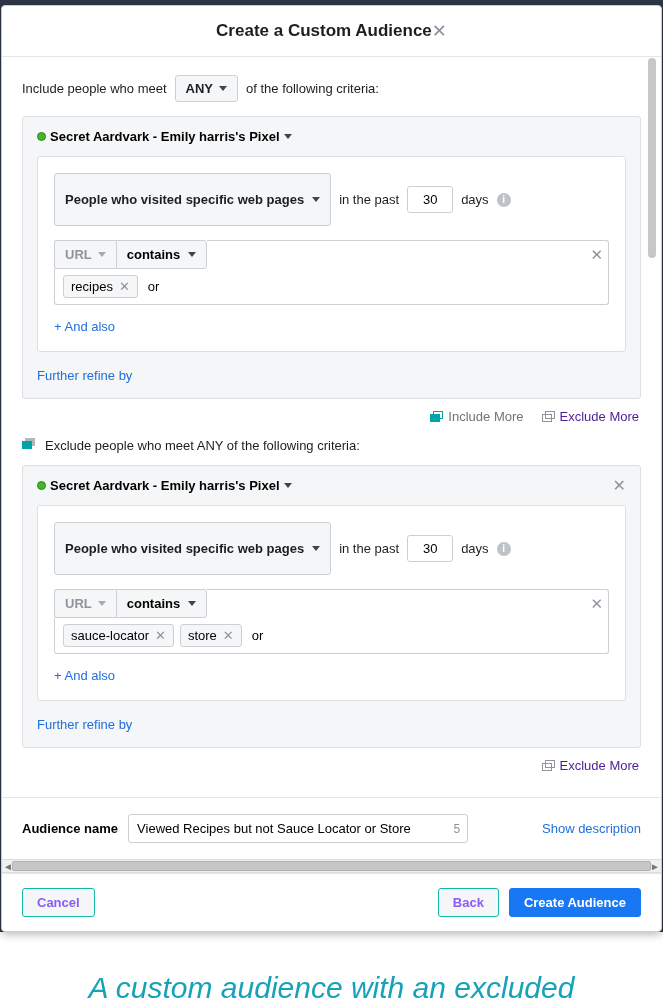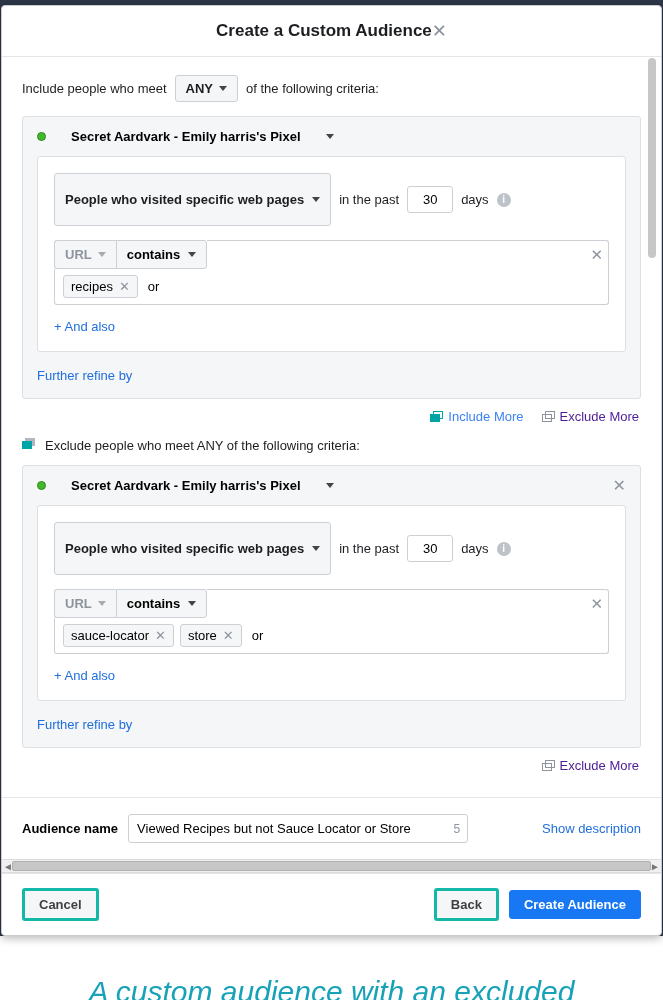--- a/index.html
+++ b/index.html
@@ -7,21 +7,21 @@
   .backdrop { background: #2d3748; padding: 5px 0 0 0; }
   .modal { background: #fff; border: 1px solid #ccc; border-radius: 4px; margin: 0 1px; box-shadow: 0 2px 10px rgba(0,0,0,0.3); }
   .modal-header { display: flex; justify-content: center; align-items: center; padding: 14px 20px; border-bottom: 1px solid #e5e5e5; }
   .modal-title { font-size: 17px; font-weight: 600; color: #1c1e21; }
   .close-x { color: #8d949e; font-size: 18px; cursor: pointer; }
   .modal-body { padding: 18px 20px 10px 20px; }
   .criteria-row { display: flex; align-items: center; gap: 8px; font-size: 13px; color: #1c1e21; margin-bottom: 14px; }
   .any-pill { display:inline-flex; align-items:center; gap:6px; border:1px solid #ccd0d5; background:#f5f6f7; padding:5px 10px; border-radius:3px; font-size:13px; font-weight:600; cursor:pointer; }
   .caret { width:0; height:0; border-left:4px solid transparent; border-right:4px solid transparent; border-top:5px solid #444; }
   .section { background:#f5f6f7; border:1px solid #dddfe2; border-radius:3px; padding: 0; margin-bottom: 10px; }
-  .section-header { display:flex; align-items:center; gap:25px; padding:12px 14px; font-size:13px; font-weight:600; }
+  .section-header { display:flex; align-items:center; gap:4px; padding:12px 14px; font-size:13px; font-weight:600; }
   .dot { width:9px; height:9px; border-radius:50%; background:#42b72a; border:1px solid #2b8a1a; }
   .remove-x { color:#8d949e; font-size:16px; cursor:pointer; }
   .section-top { display:flex; align-items:center; justify-content:space-between; }
   .inner-card { background:#fff; border:1px solid #dddfe2; border-radius:3px; margin:0 14px 14px 14px; padding:16px; }
   .rule-row { display:flex; align-items:center; gap:8px; font-size:13px; color:#1c1e21; margin-bottom:14px; }
   .select-btn { display:inline-flex; align-items:center; gap:8px; border:1px solid #ccd0d5; background:#f5f6f7; padding:18px 10px; border-radius:3px; font-size:13px; font-weight:600; cursor:pointer; }
   .day-input { width:46px; padding:5px 6px; border:1px solid #ccd0d5; border-radius:3px; font-size:13px; text-align:center; }
   .info-icon { display:inline-block; width:14px; height:14px; border-radius:50%; background:#bec3c9; color:#fff; font-size:10px; line-height:14px; text-align:center; font-weight:700; }
   .url-row { display:flex; align-items:stretch; gap:0; margin-bottom:0; position:relative; }
   .url-pill { display:inline-flex; align-items:center; gap:6px; border:1px solid #ccd0d5; background:#f5f6f7; padding:6px 10px; border-radius:3px 0 0 3px; font-size:13px; color:#8d949e; font-weight:600; cursor:pointer; border-right:none; }
@@ -49,21 +49,21 @@
   .audience-label { font-size:13px; font-weight:600; }
   .audience-input-wrap { position:relative; flex:0 0 auto; width:340px; }
   .audience-input { width:100%; padding:6px 24px 6px 8px; border:1px solid #ccd0d5; border-radius:3px; font-size:13px; }
   .char-count { position:absolute; right:8px; top:50%; transform:translateY(-50%); font-size:12px; color:#8d949e; }
   .show-desc { color:#216fdb; font-size:13px; cursor:pointer; margin-left:auto; }
   .scroll-track { height:14px; background:#f0f0f0; border-top:1px solid #dcdcdc; border-bottom:1px solid #dcdcdc; position:relative; }
   .scroll-thumb { position:absolute; top:1px; bottom:1px; left:10px; right:10px; background:#c7c7c7; border:1px solid #b0b0b0; border-radius:2px; }
   .scroll-arrow { position:absolute; top:0; width:12px; height:12px; color:#777; font-size:10px; line-height:14px; text-align:center; }
   .modal-footer { display:flex; align-items:center; padding:14px 20px; gap:10px; border-top:1px solid #e5e5e5; }
   .btn { padding:6px 14px; border-radius:3px; font-size:13px; font-weight:600; cursor:pointer; }
-  .btn-default { background:#f5f6f7; border:3px solid #14b8a6; color:#404040; }
+  .btn-default { background:#f5f6f7; border:1px solid #14b8a6; color:#8b5cf6; }
   .btn-primary { background:#1877f2; border:1px solid #1877f2; color:#fff; }
   .spacer { flex:1; }
   .caption { font-style:italic; color:#17a2b8; text-align:center; font-size:30px; padding:36px 30px 40px 30px; line-height:1.35; }
   .v-scroll { position:absolute; top:52px; right:5px; bottom:90px; width:8px; }
   .v-thumb { position:absolute; top:0; height:200px; width:8px; background:#c7c7c7; border-radius:4px; }
   .modal-rel { position:relative; }
   .url-container { position:relative; margin-bottom:0; }
 </style>
 </head>
 <body>
@@ -138,21 +138,21 @@
         <span class="link">Further refine by</span>
       </div>
     </div>
 
     <div class="more-row">
       <span class="more-link include-color">
         <span class="more-icon">
           <span class="back"></span>
               <span class="front"></span>
         </span>
-        <span style="color:#3b82f6;">Include More</span>
+        <span style="color:#737373;">Include More</span>
       </span>
       <span class="more-link exclude-color">
         <span class="more-icon" style="color:#8d949e;">
           <span class="back"></span>
               <span class="front" style="background:transparent;"></span>
         </span>
         <span>Exclude More</span>
       </span>
     </div>
 

